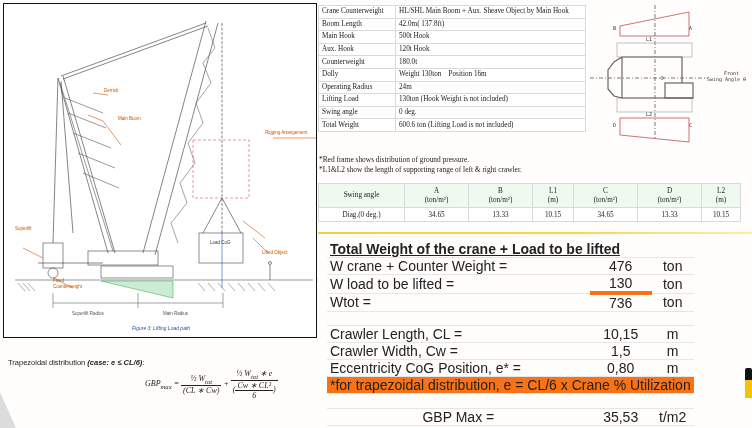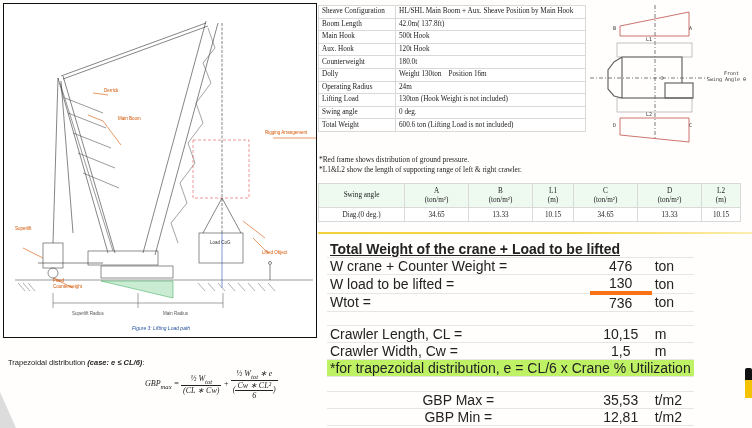--- a/index.html
+++ b/index.html
@@ -22,21 +22,21 @@
   .gp td, .gp th { border:1px solid #d9d9d9; text-align:center; font-weight:normal; padding:0; }
   .gp th { background:#eefaf0; height:23px; line-height:8.5px; }
   .gp td { height:13px; }
 
   .yline { left:318px; top:232px; width:434px; height:2px; background:linear-gradient(90deg,#f2d23a,#f5d84a 60%,#fbeeb0); }
 
   
   .calc { left:327px; top:241px; font-family:"Liberation Sans", sans-serif; font-size:14px; color:#222; }
   .calc td { height:13.4px; padding:0 3px; white-space:nowrap; border-bottom:1px solid #e6e6e6; }
   .calc .num { text-align:center; }
-  .calc .unit { }
+  .calc .unit { text-align:center; }
   .calc .title { font-weight:bold; text-decoration:underline; }
   .calc .topline td.num { border-top:4px solid #f97316; }
 
   
   .trap { left:8px; top:358px; font-family:"Liberation Sans", sans-serif; font-size:7.5px; color:#222; }
   .trap em { font-weight:bold; }
   .formula { left:145px; top:369px; font-family:"Liberation Serif", serif; font-style:italic; font-size:8px; color:#222; }
   .frac { display:inline-block; vertical-align:middle; text-align:center; }
   .frac .n { display:block; border-bottom:1px solid #222; padding:0 2px; }
   .frac .d { display:block; padding:0 2px; }
@@ -104,22 +104,22 @@
 <div class="lbl-orange" style="left:53px;top:284px;">Counterweight</div>
 <div class="lbl-orange" style="left:262px;top:250px;">Lifted Object</div>
 <div class="lbl-orange" style="left:210px;top:240px;color:#333;">Load CoG</div>
 <div class="lbl-orange" style="left:72px;top:311px;color:#555;">Superlift Radius</div>
 <div class="lbl-orange" style="left:163px;top:311px;color:#555;">Main Radius</div>
 <div class="caption" style="left:132px;top:325px;">Figure 3: Lifting Load path</div>
 
 <table class="abs spec">
   <tbody>
     <tr>
-        <td class="k">Sheave Configuration</td>
-        <td class="v">HL/SHL Main Boom + Aux. Sheave Position by Main Hook</td>
+        <td class="k">Crane Counterweight</td>
+        <td class="v">HL/SHL Main Boom + Aux. Sheave Object by Main Hook</td>
       </tr>
     <tr>
         <td class="k">Boom Length</td>
         <td class="v">42.0m( 137.8ft)</td>
       </tr>
     <tr>
         <td class="k">Main Hook</td>
         <td class="v">500t Hook</td>
       </tr>
     <tr>
@@ -230,21 +230,26 @@
         <td colspan="2">Crawler Length, CL =</td>
         <td class="num">10,15</td>
         <td class="unit">m</td>
       </tr>
     <tr>
         <td colspan="2">Crawler Width, Cw =</td>
         <td class="num">1,5</td>
         <td class="unit">m</td>
       </tr>
     <tr>
-        <td colspan="4" style="text-align:center;background:#bef264;">*for trapezoidal distribution, e = CL/6 x Crane % Utilization</td>
+        <td colspan="2">Eccentricity CoG Position, e* =</td>
+        <td class="num">0,80</td>
+        <td class="unit">m</td>
+      </tr>
+    <tr>
+        <td colspan="4" style="text-align:center;background:#f97316;">*for trapezoidal distribution, e = CL/6 x Crane % Utilization</td>
       </tr>
     <tr>
         <td colspan="4"></td>
       </tr>
     <tr>
         <td colspan="2" class="num">GBP Max =</td>
         <td class="num">35,53</td>
         <td class="unit">t/m2</td>
       </tr>
     <tr>

